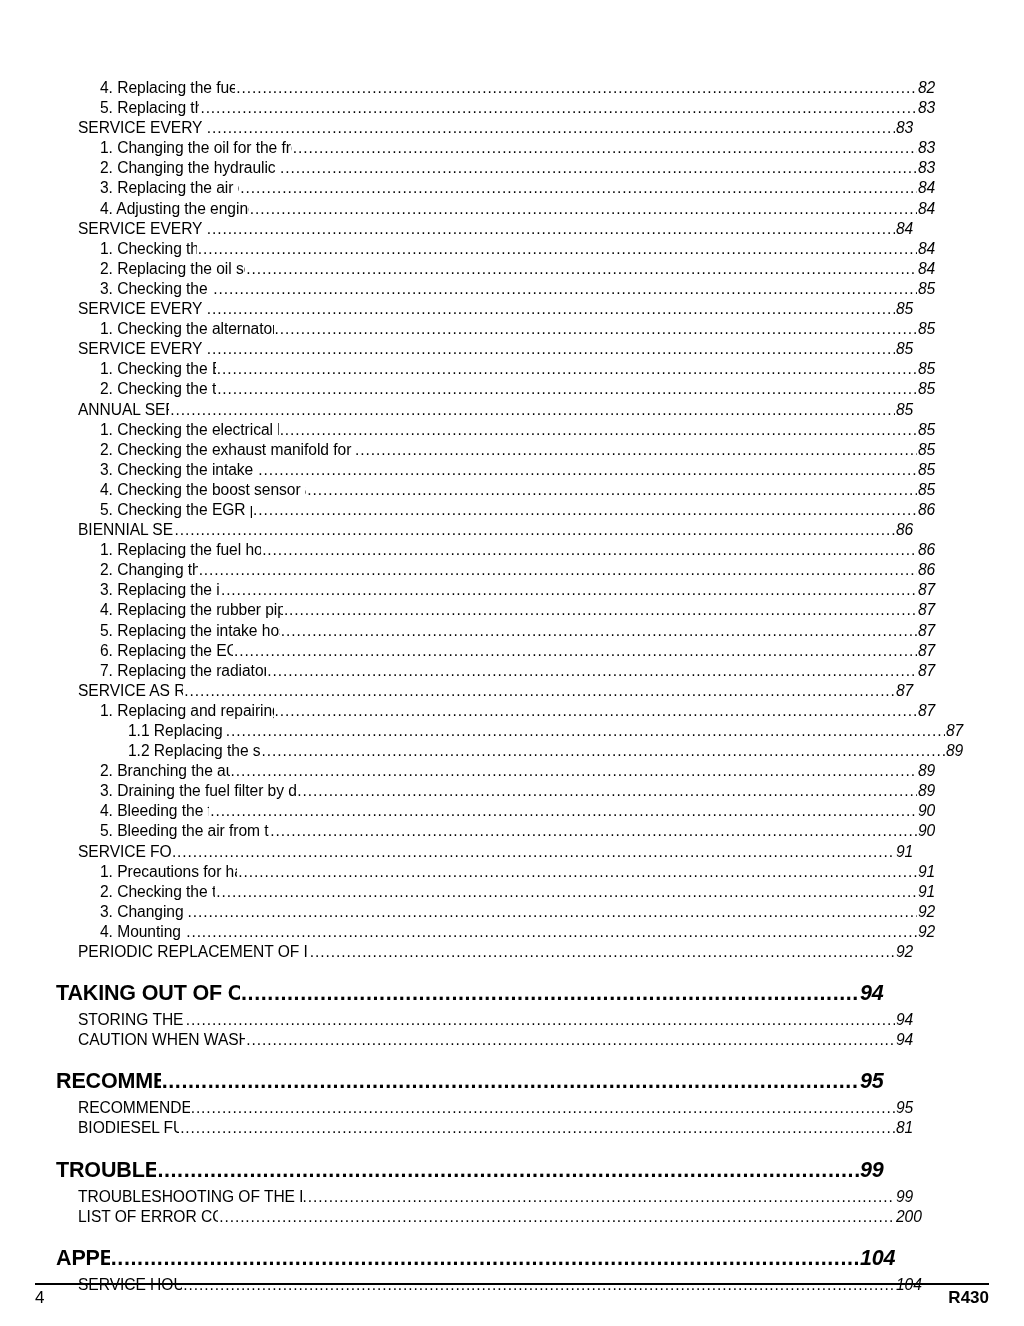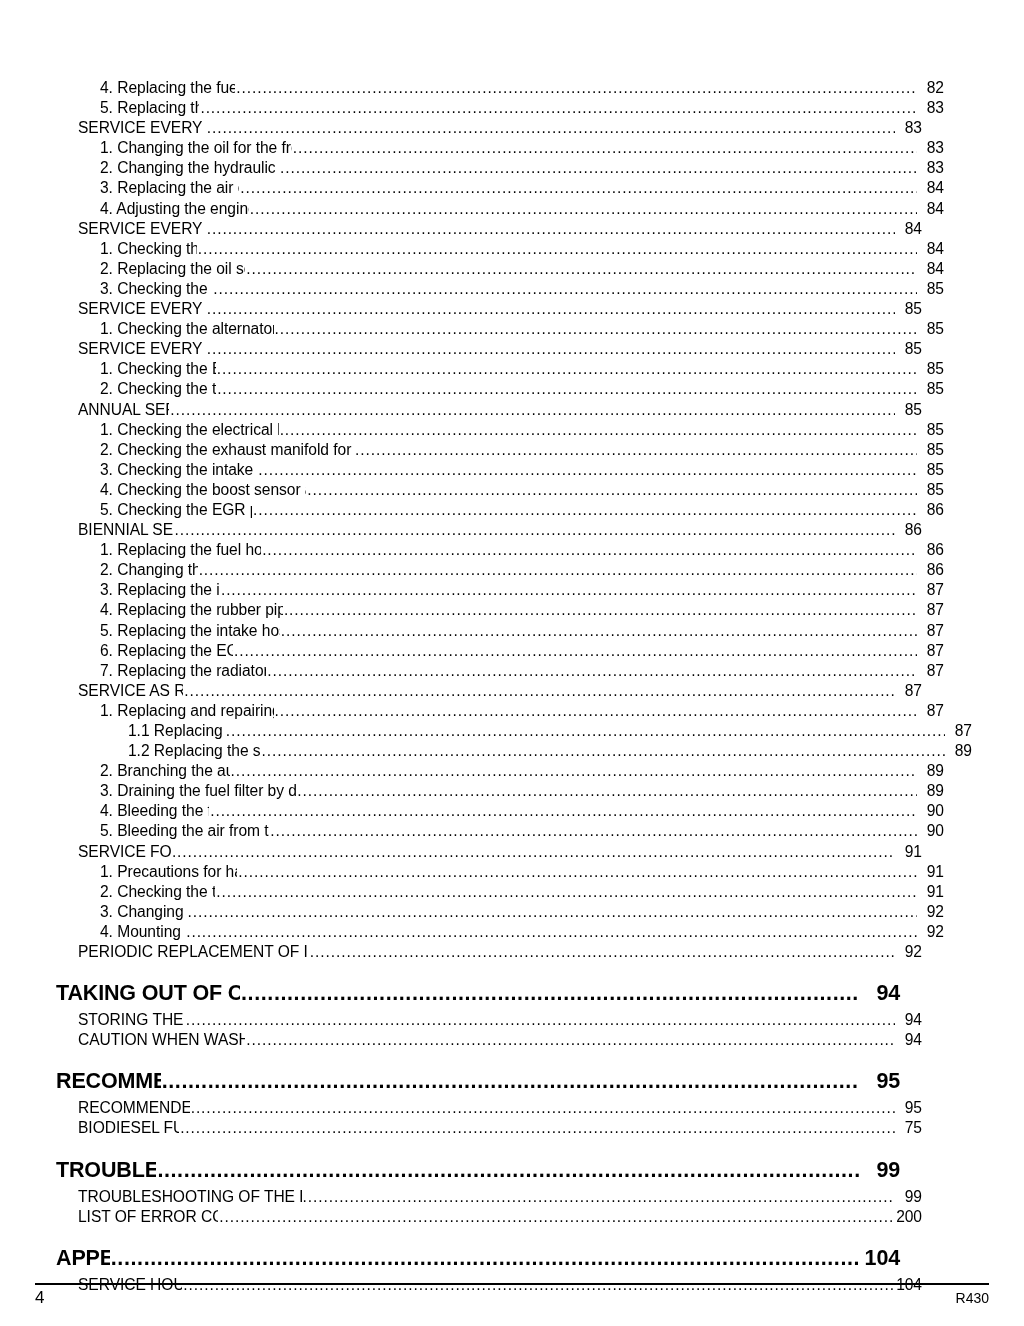--- a/index.html
+++ b/index.html
@@ -46,21 +46,21 @@
   }
   .row .leader::before {
     content: "......................................................................................................................................................................................................................................";
     display: block;
     letter-spacing: 0.9px;
     overflow: hidden;
     white-space: nowrap;
   }
   .row .pg {
     flex: 0 0 auto;
-    text-align: right;
+    font-style: italic;
   }
 
   
   .lvl1 {
     font-size: 21.5px;
     font-weight: bold;
     margin-top: 19px;
     margin-bottom: 4px;
     padding-left: 0px;
     letter-spacing: -0.15px;
@@ -111,21 +111,21 @@
     position: absolute;
     left: 35px;
     right: 35px;
     top: 1288px;
     display: flex;
     justify-content: space-between;
     align-items: baseline;
     font-size: 16px;
   }
   #footer .page-no { font-size: 17px; }
-  #footer .doc-code { font-size: 14px; }
+  #footer .doc-code { font-size: 17px; font-weight: bold; }
 </style>
 </head>
 <body>
 
 <div id="page">
 
   <div id="toc">
       <div class="row lvl3">
         <span class="label">4. Replacing the fuel filter cartridge</span>
         <span class="leader"></span>
@@ -367,21 +367,21 @@
         <span class="pg">95</span>
       </div>
       <div class="row lvl2">
         <span class="label">RECOMMENDED OIL LIST</span>
         <span class="leader"></span>
         <span class="pg">95</span>
       </div>
       <div class="row lvl2">
         <span class="label">BIODIESEL FUEL (BDF)</span>
         <span class="leader"></span>
-        <span class="pg">75</span>
+        <span class="pg">81</span>
       </div>
       <div class="row lvl1">
         <span class="label">TROUBLESHOOTING</span>
         <span class="leader"></span>
         <span class="pg">99</span>
       </div>
       <div class="row lvl2">
         <span class="label">TROUBLESHOOTING OF THE ENGINE AND OTHER SYSTEMS</span>
         <span class="leader"></span>
         <span class="pg">99</span>

